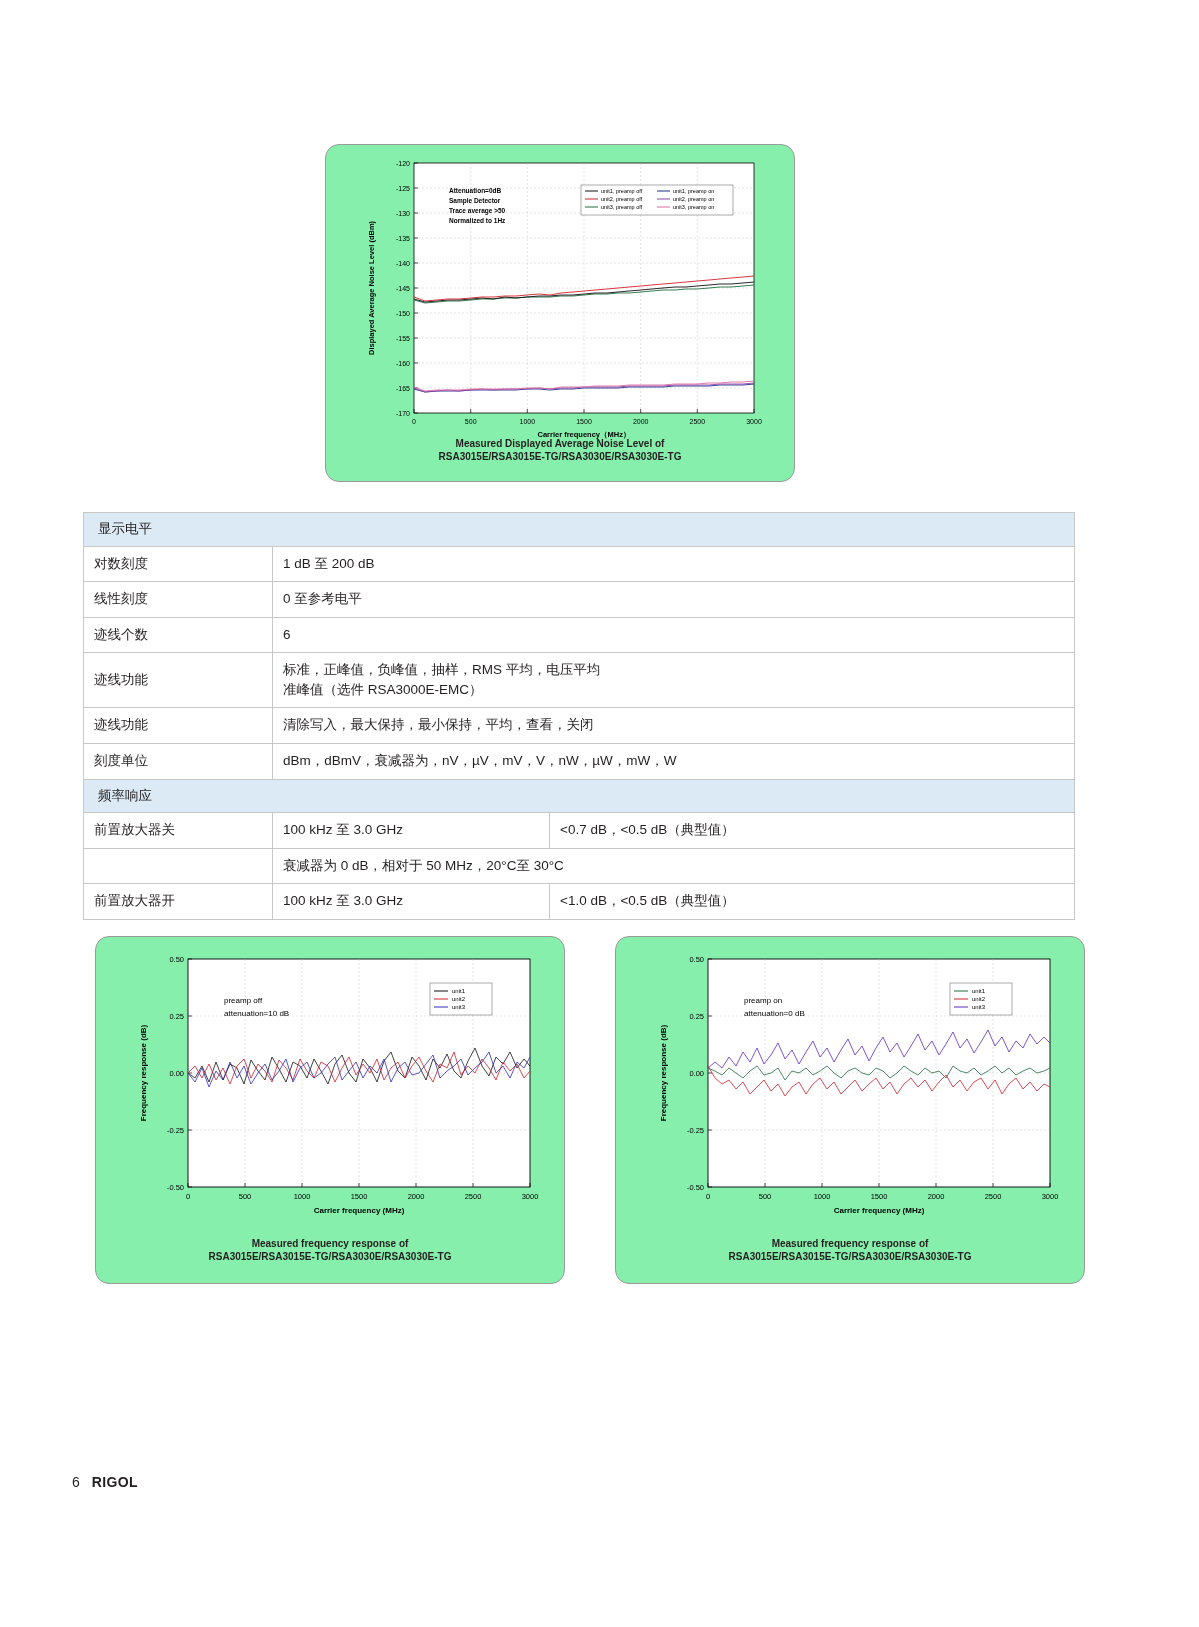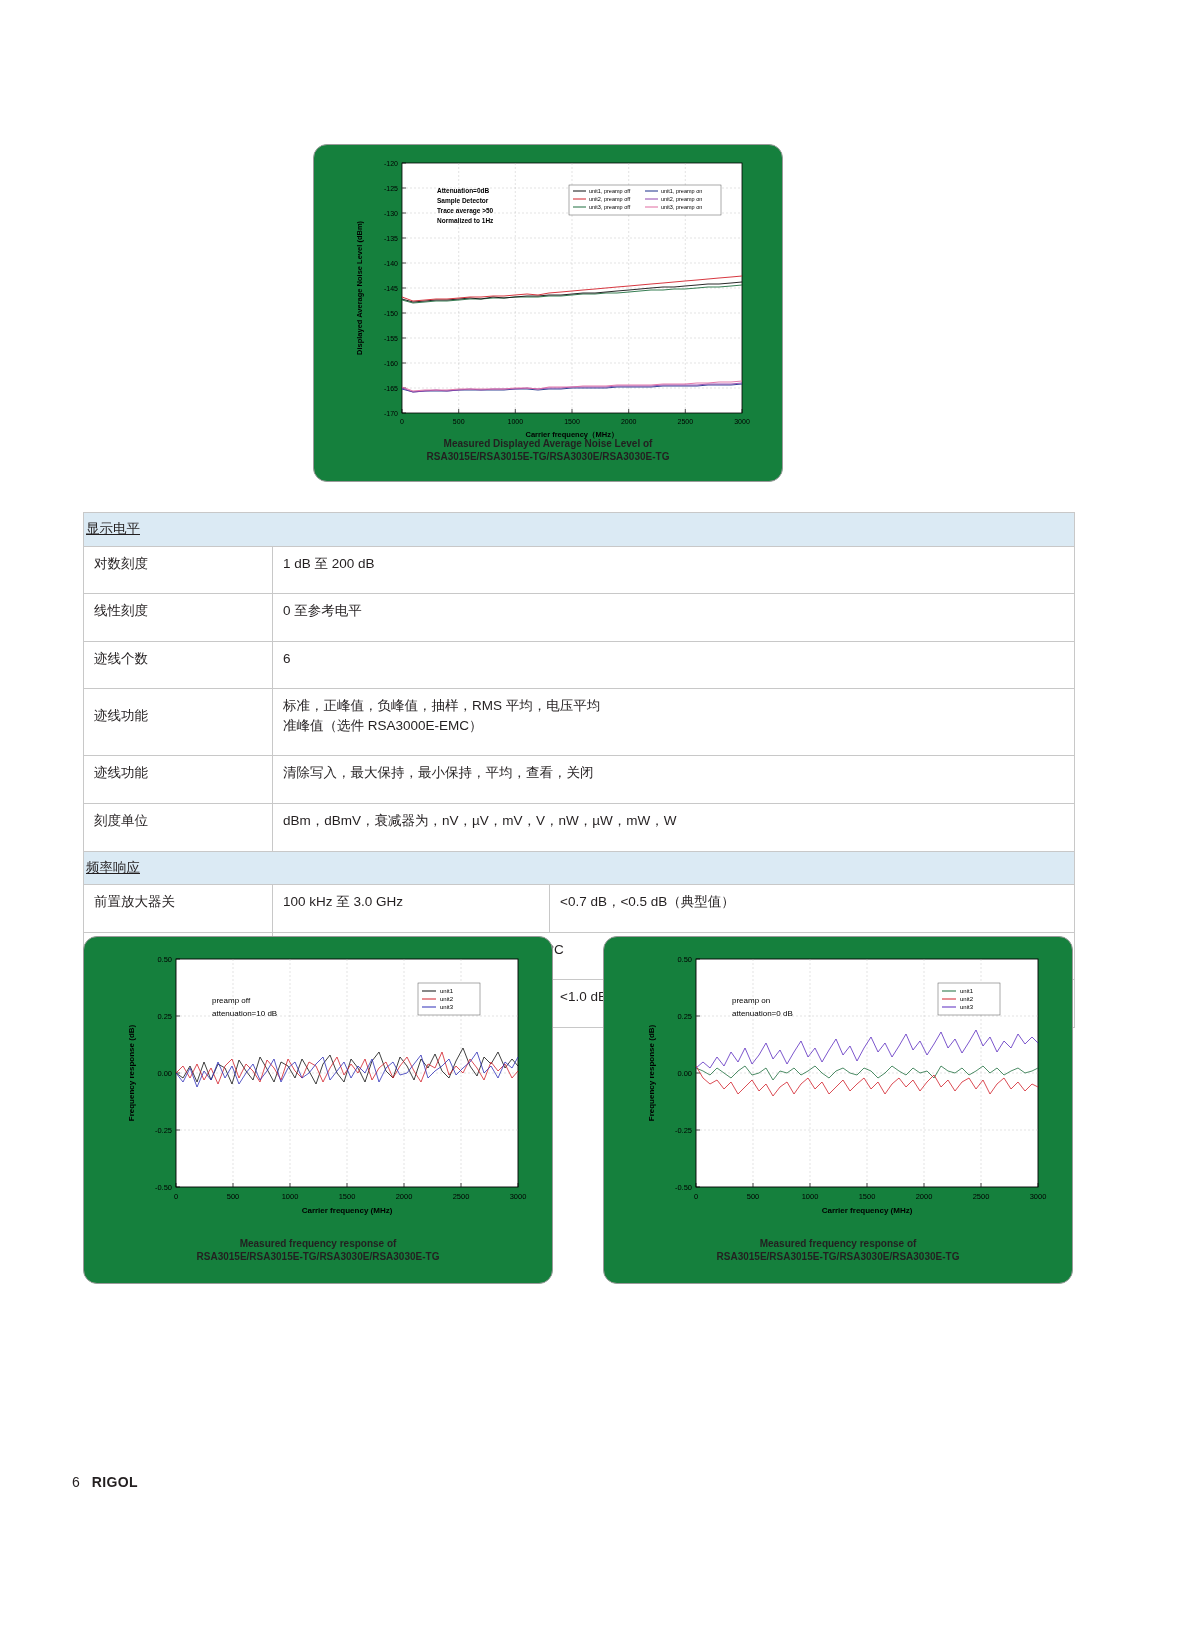--- a/index.html
+++ b/index.html
@@ -18,25 +18,26 @@
   .page {
     position: relative;
     width: 1199px;
     height: 1627px;
     box-sizing: border-box;
   }
 
   
   .fig-card {
     position: absolute;
-    background: #15803d;
+    background: #86efac;
     border: 1px solid #9a9a9a;
     border-radius: 14px;
     box-sizing: border-box;
     overflow: hidden;
+    margin-left: 12px;
   }
   #fig-danl {
     left: 313px;
     top: 144px;
     width: 470px;
     height: 338px;
   }
   #fig-freq-off {
     left: 83px;
     top: 936px;
@@ -77,29 +78,28 @@
     position: absolute;
     left: 83px;
     top: 512px;
     width: 992px;
     border-collapse: collapse;
     font-size: 13.5px;
     color: #231f20;
   }
   .spec-table td {
     border: 1px solid #c8c8c8;
-    padding: 7px 10px 20px 10px;
+    padding: 7px 10px 8px 10px;
     vertical-align: middle;
     line-height: 1.45;
   }
   .spec-table tr.section td {
     background: #dbeaf4;
     font-weight: normal;
-    padding: 6px 10px 7px 2px;
-    text-decoration: underline;
+    padding: 6px 10px 7px 14px;
   }
   .col-label { width: 168px; }
   .col-mid { width: 256px; }
 
   
   .footer {
     position: absolute;
     left: 72px;
     top: 1474px;
     font-size: 14px;

